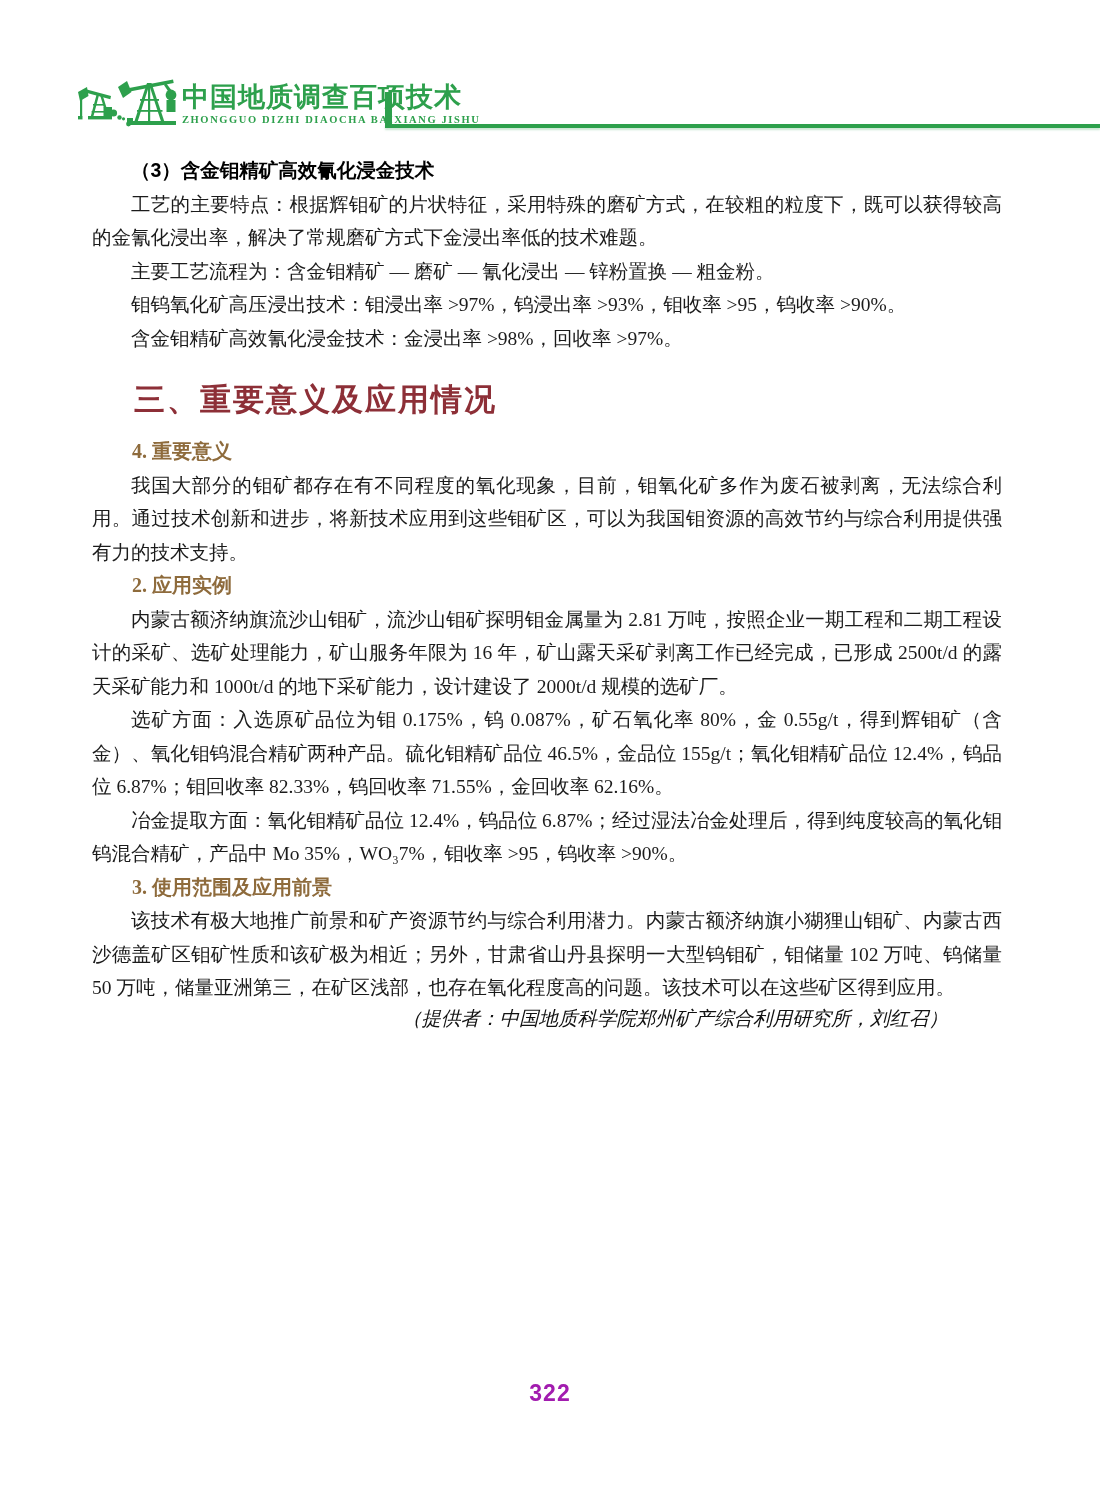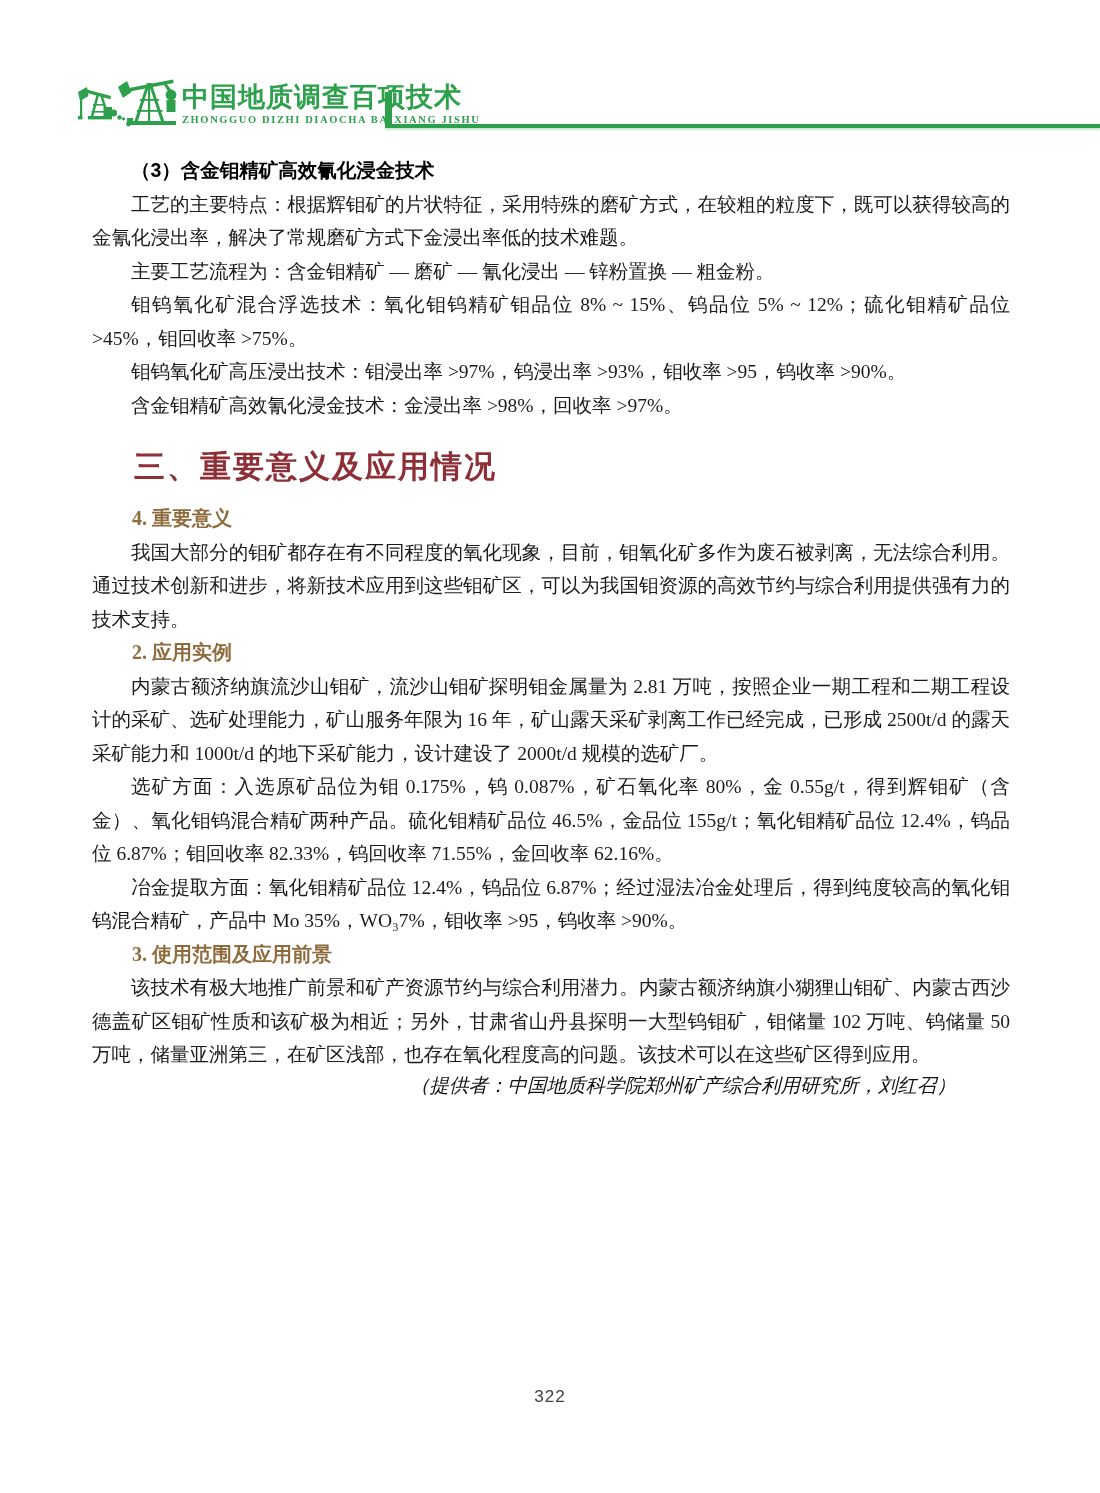--- a/index.html
+++ b/index.html
@@ -41,21 +41,21 @@
   }
   .header-rule {
     position: absolute; left: 385px; right: 0; top: 124px;
     height: 4px; background: #2da04c;
     box-shadow: 0 2px 2px rgba(45,160,76,0.25);
   }
 
   
   .content {
     position: absolute;
-    top: 150px; left: 0; right: 0;
+    top: 150px; left: 0; right: 8px;
     padding: 4px 90px 0 92px;
   }
   .para {
     font-size: 19.5px;
     line-height: 33.5px;
     text-align: justify;
     text-indent: 2em;
   }
   .h-black {
     font-family: "Liberation Sans", "DejaVu Sans", sans-serif;
@@ -92,23 +92,24 @@
   }
 
   
   .footer {
     position: absolute; left: 0; right: 0; bottom: 52px;
     text-align: center;
   }
   .page-number {
     display: inline-block;
     font-family: "Liberation Sans", "DejaVu Sans", sans-serif;
-    font-size: 17px;
-    color: #404040;
+    font-size: 23px;
+    color: #a21caf;
     letter-spacing: 1px;
+    font-weight: bold;
   }
 </style>
 </head>
 <body>
 
 <div class="page">
 
   <div class="header">
     <svg class="logo" viewBox="0 0 104 66" xmlns="http://www.w3.org/2000/svg">
       <g fill="#2da04c" stroke="none">
@@ -156,21 +157,20 @@
 
   <div class="content">
 
     <div class="h-black">（3）含金钼精矿高效氰化浸金技术</div>
 
     <p class="para">工艺的主要特点：根据辉钼矿的片状特征，采用特殊的磨矿方式，在较粗的粒度下，既可以获得较高的金氰化浸出率，解决了常规磨矿方式下金浸出率低的技术难题。</p>
 
     <p class="para">主要工艺流程为：含金钼精矿 — 磨矿 — 氰化浸出 — 锌粉置换 — 粗金粉。</p>
 
 
-    <p class="para">钼钨氧化矿混合浮选技术：氧化钼钨精矿钼品位 8% ~ 15%、钨品位 5% ~ 12%；硫化钼精矿品位 &gt;45%，钼回收率 &gt;75%。</p>
 
     <p class="para">钼钨氧化矿高压浸出技术：钼浸出率 &gt;97%，钨浸出率 &gt;93%，钼收率 &gt;95，钨收率 &gt;90%。</p>
 
     <p class="para">含金钼精矿高效氰化浸金技术：金浸出率 &gt;98%，回收率 &gt;97%。</p>
 
     <h2 class="h-red">三、重要意义及应用情况</h2>
 
     <div class="h-brown">4. 重要意义</div>
 
     <p class="para">我国大部分的钼矿都存在有不同程度的氧化现象，目前，钼氧化矿多作为废石被剥离，无法综合利用。通过技术创新和进步，将新技术应用到这些钼矿区，可以为我国钼资源的高效节约与综合利用提供强有力的技术支持。</p>

